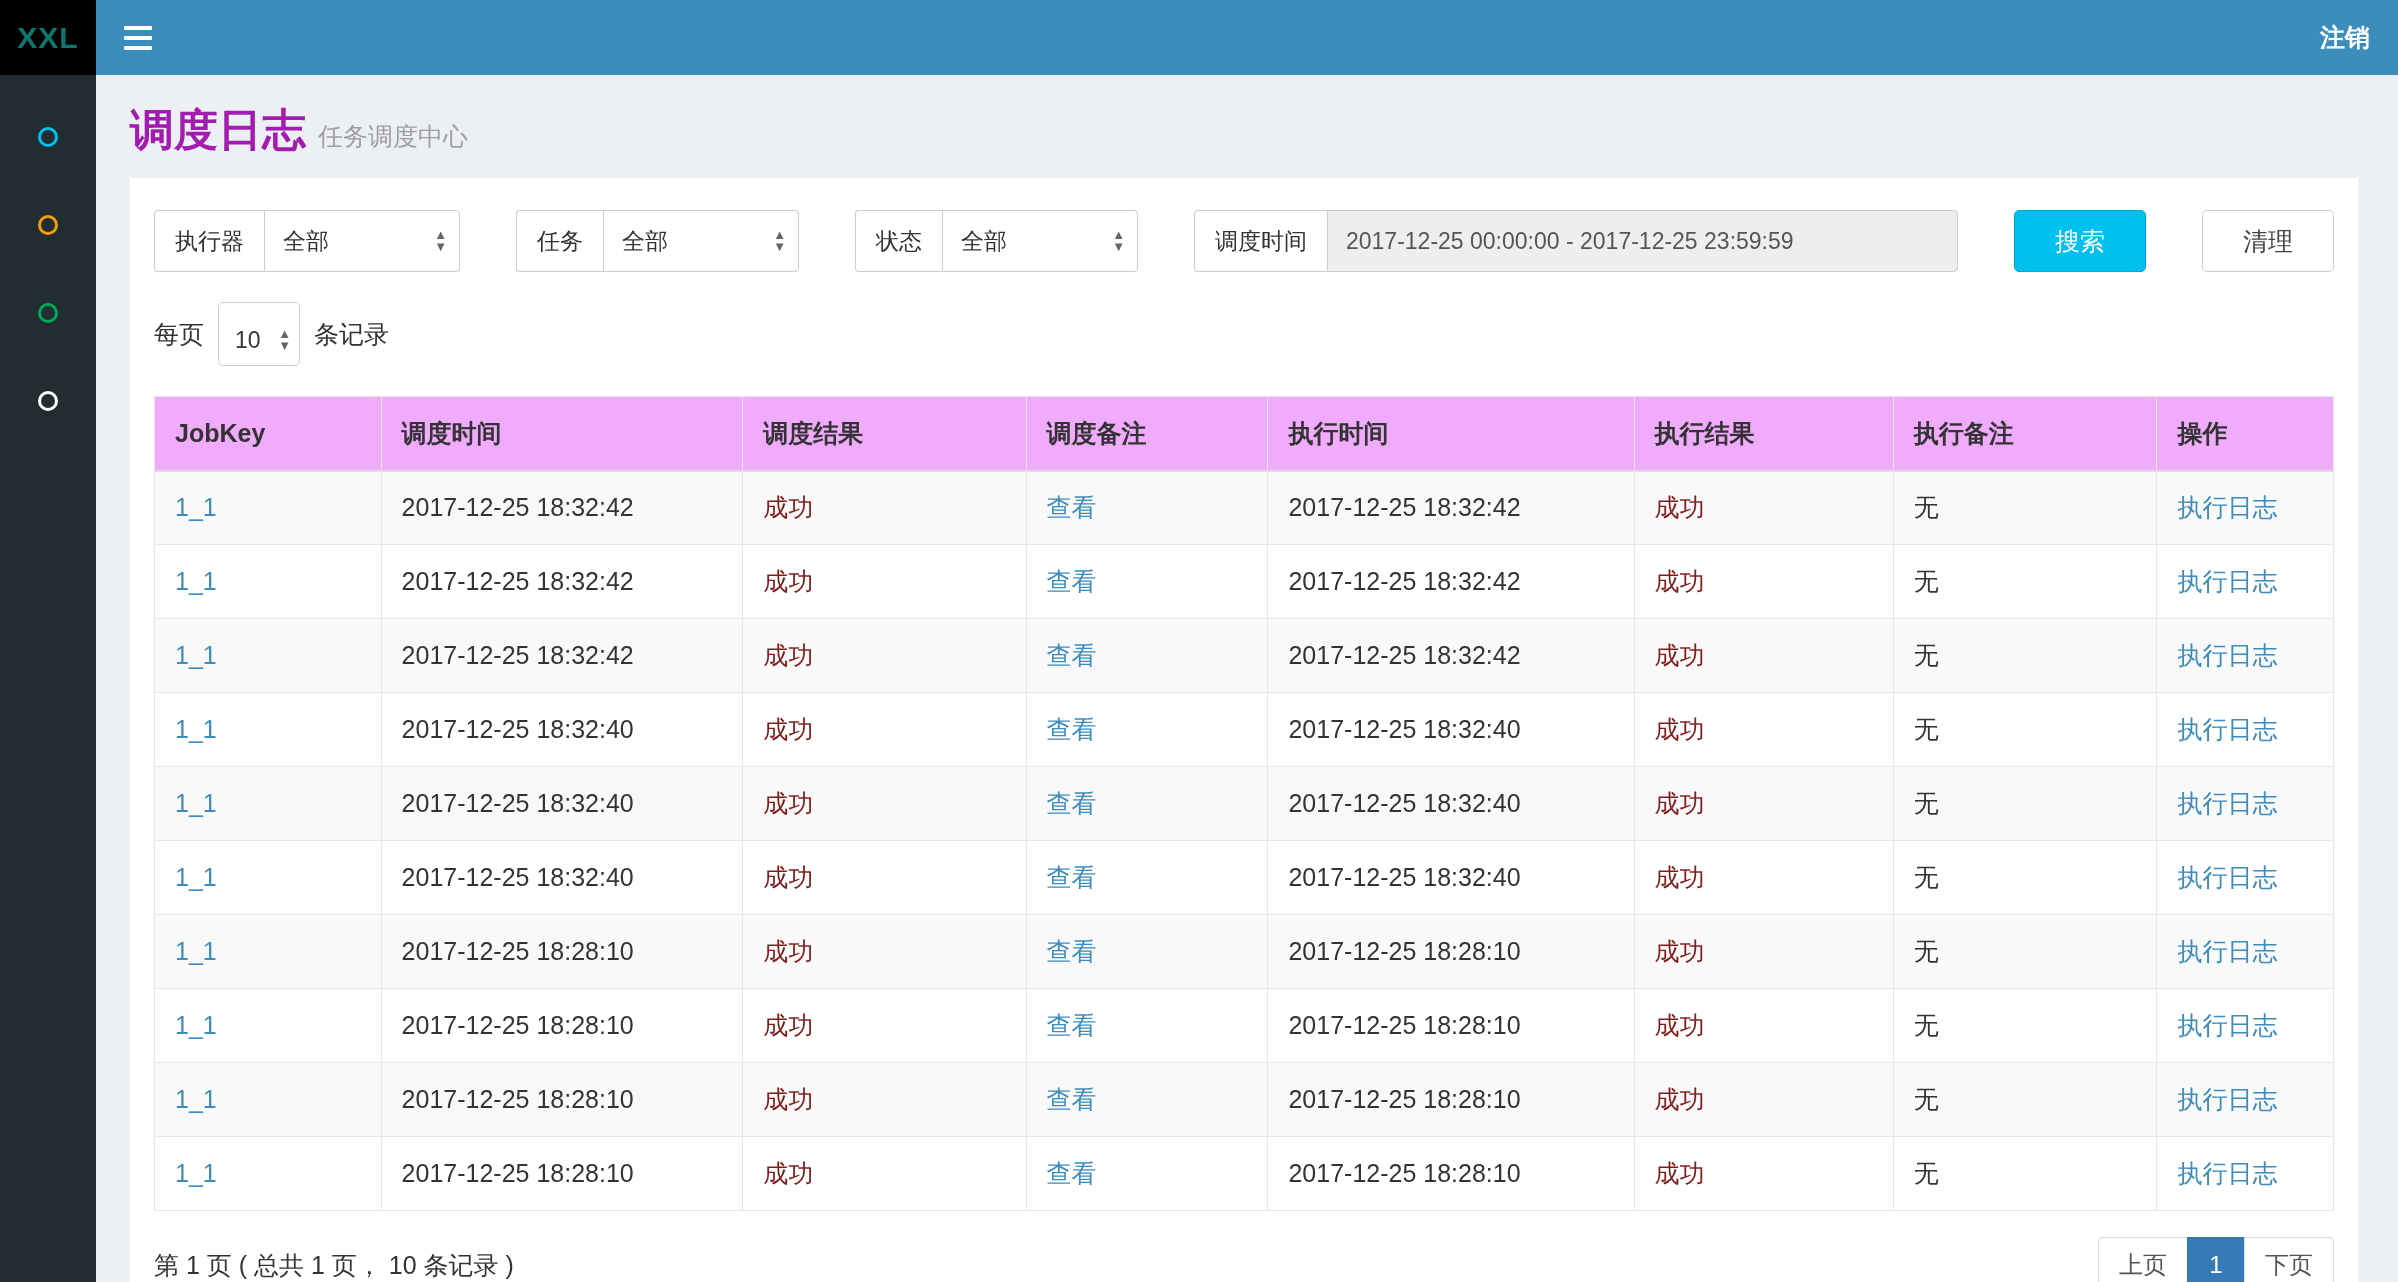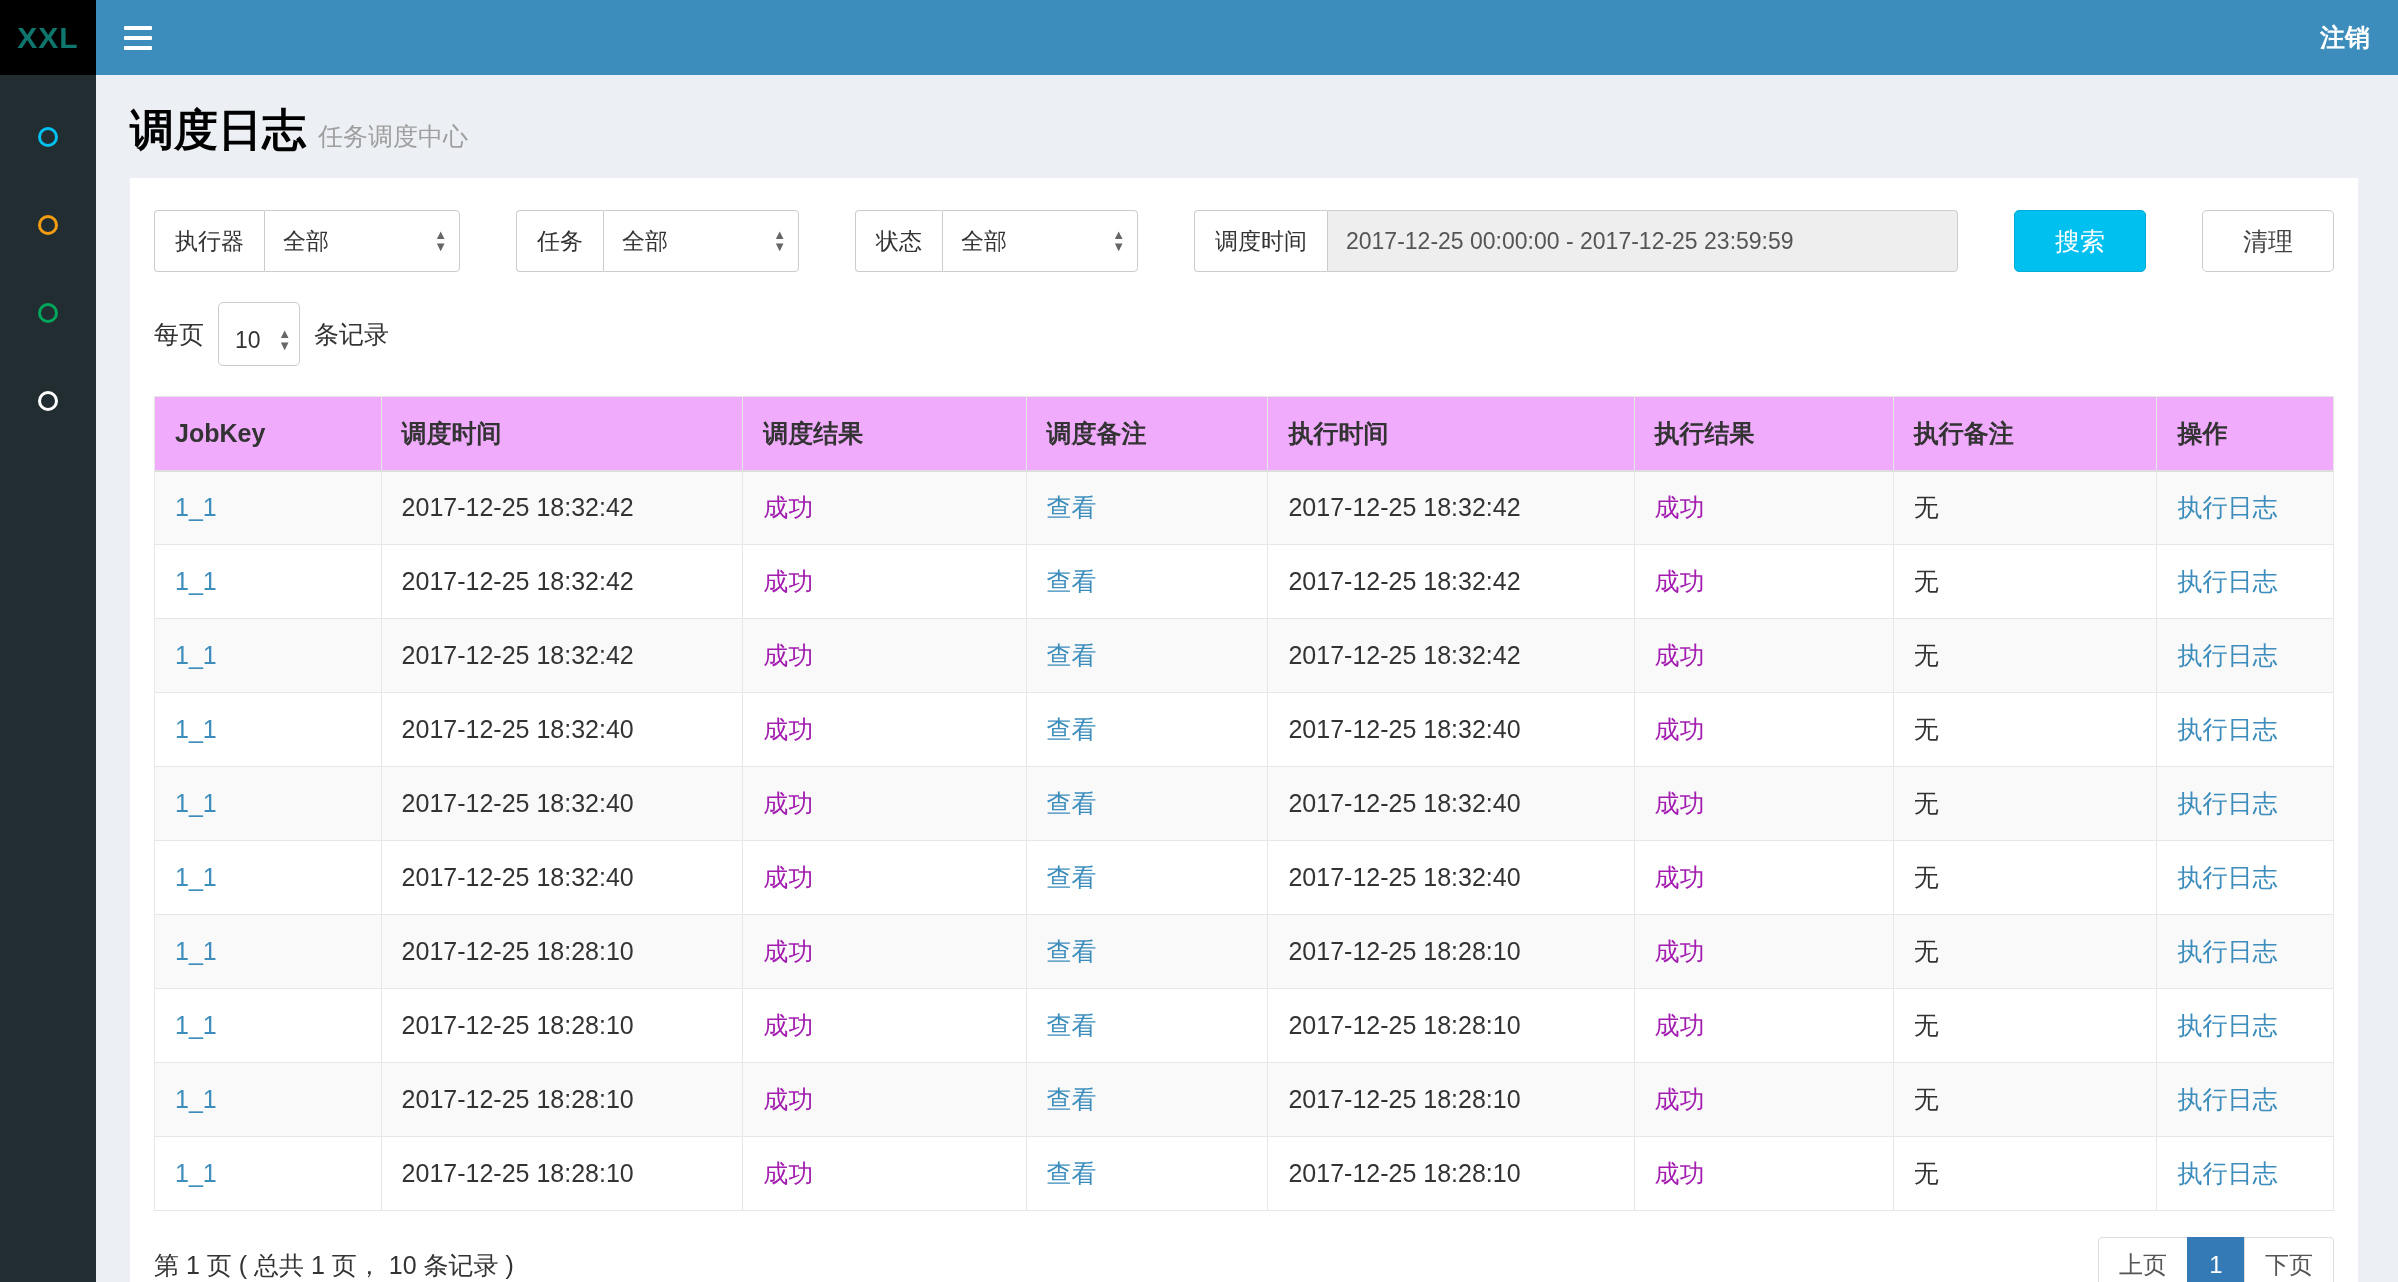--- a/index.html
+++ b/index.html
@@ -16,21 +16,21 @@
   .logout { color: #fff; font-size: 25px; cursor: pointer; text-decoration: none; }
 
   
   .main { display: flex; height: 1207px; }
   .sidebar { width: 96px; background: #222d32; padding-top: 18px; flex-shrink: 0; }
   .sb-item { height: 88px; display: flex; align-items: center; justify-content: center; cursor: pointer; }
   .circle-icon { width: 20px; height: 20px; border: 3px solid #fff; border-radius: 50%; }
 
   .content { flex: 1; display: flex; flex-direction: column; padding: 0 40px 0 34px; overflow: hidden; }
   .content-header { padding: 26px 0 18px 0; }
-  .page-title { display: inline; font-size: 44px; font-weight: bold; color: #000000; }
+  .page-title { display: inline; font-size: 44px; font-weight: bold; color: #a21caf; }
   .page-subtitle { font-size: 25px; color: #9e9e9e; margin-left: 12px; }
 
   .box { background: #fff; flex: 1; padding: 32px 24px 0; }
 
   
   .filters { display: flex; align-items: center; gap: 56px; }
   .input-group { display: flex; height: 62px; flex-shrink: 0; }
   .date-group { flex: 1; }
   .addon { display: flex; align-items: center; padding: 0 20px; border: 1px solid #ccc; border-right: 0;
            border-radius: 4px 0 0 4px; background: #fff; font-size: 23px; white-space: nowrap; }
@@ -59,21 +59,21 @@
                                  text-align: left; vertical-align: middle; overflow: hidden; white-space: nowrap; }
   .log-table th { font-weight: bold; border-bottom: 2px solid #ddd; background: #f0abfc; }
   .log-table tbody tr:nth-child(odd) { background: #f9f9f9; }
   .log-table th:nth-child(1) { width: 10.4%; }
   .log-table th:nth-child(2) { width: 16.6%; }
   .log-table th:nth-child(3) { width: 13.0%; }
   .log-table th:nth-child(4) { width: 11.1%; }
   .log-table th:nth-child(5) { width: 16.8%; }
   .log-table th:nth-child(6) { width: 11.9%; }
   .log-table th:nth-child(7) { width: 12.1%; }
-  .ok { color: #a21caf; }
+  .ok { color: #7f1d1d; }
   .cell-link { color: #3c8dbc; text-decoration: none; cursor: pointer; }
 
   
   .table-footer { display: flex; align-items: center; justify-content: space-between; margin-top: 26px; }
   .summary { font-size: 25px; color: #333; }
   .pagination { display: flex; }
   .page-btn { min-width: 88px; height: 56px; display: flex; align-items: center; justify-content: center;
               background: #fff; border: 1px solid #ddd; color: #555; font-size: 24px; text-decoration: none;
               padding: 0 20px; cursor: pointer; }
   .page-btn.prev { border-radius: 4px 0 0 4px; }

